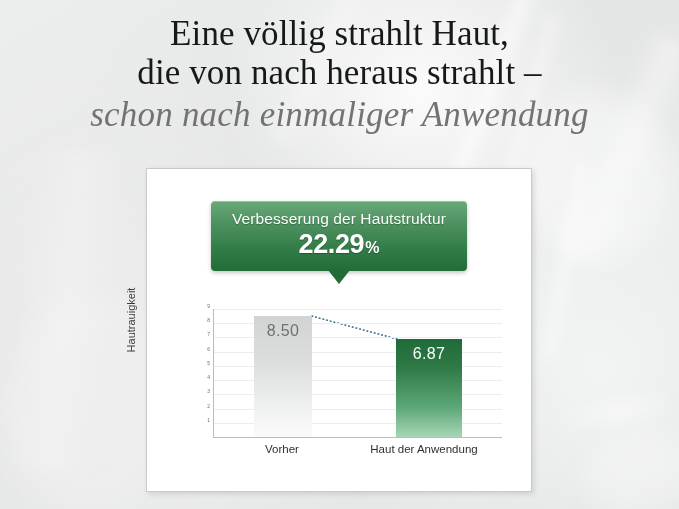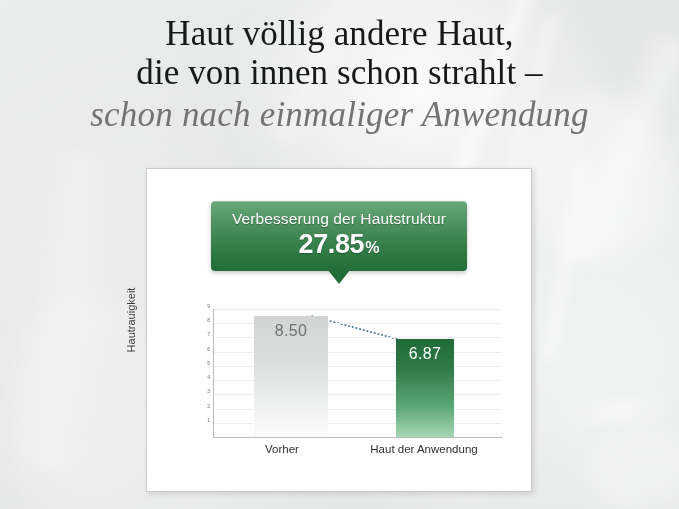--- a/index.html
+++ b/index.html
@@ -201,27 +201,28 @@
     color: #6b6e70;
     line-height: 1;
     white-space: nowrap;
   }
   .bar {
     position: absolute;
     bottom: 0;
   }
   .bar-before {
     left: 40px;
-    width: 74px;
+    width: 58px;
     background: linear-gradient(to bottom, #d2d4d4 0%, #dcdede 38%, #eeefef 72%, #fbfbfb 100%);
   }
   .bar-after {
     left: 182px;
     width: 58px;
     background: linear-gradient(to bottom, #1f6b39 0%, #2f7a46 30%, #5da878 70%, #a7d6b6 100%);
+    padding-left: 8px;
   }
   .bar-label {
     position: absolute;
     left: 0;
     right: 0;
     top: 6px;
     text-align: center;
     font-size: 16px;
     letter-spacing: .3px;
   }
@@ -271,32 +272,32 @@
     <div class="streak s3"></div>
     <div class="streak s4"></div>
     <div class="streak s5"></div>
     <div class="streak s6"></div>
     <div class="streak s7"></div>
     <div class="streak s8"></div>
   </div>
   <div class="bg-layer vig"></div>
 
   <div class="headline">
-    <span class="hl-line l1">Haut völlig andere Haut,</span>
-    <span class="hl-line l2">die von innen schon strahlt –</span>
+    <span class="hl-line l1">Eine völlig strahlt Haut,</span>
+    <span class="hl-line l2">die von nach heraus strahlt –</span>
     <span class="hl-accent">schon nach einmaliger Anwendung</span>
   </div>
 
   <div class="card">
 
     <div class="callout-wrap">
       <div class="callout">
         <span class="callout-title">Verbesserung der Hautstruktur</span>
         <span class="callout-value-row">
-          <span class="callout-value">27.85</span><span class="callout-unit">%</span>
+          <span class="callout-value">22.29</span><span class="callout-unit">%</span>
         </span>
         <div class="callout-pointer"></div>
       </div>
     </div>
 
     <div class="chart">
 
       <div class="y-axis-title">Hautrauigkeit</div>
 
       <div class="plot" id="plot">

